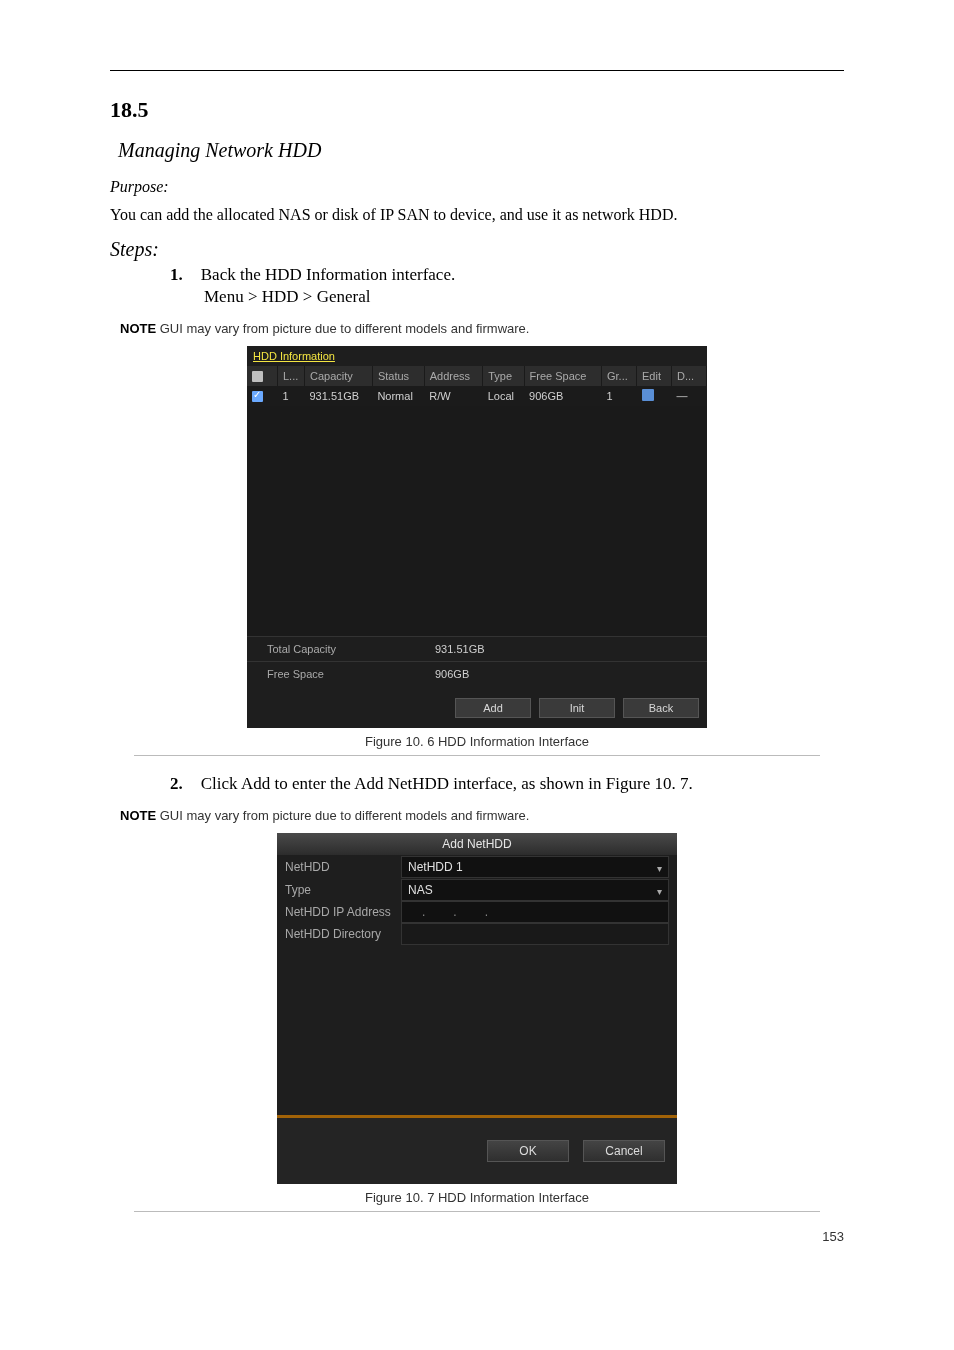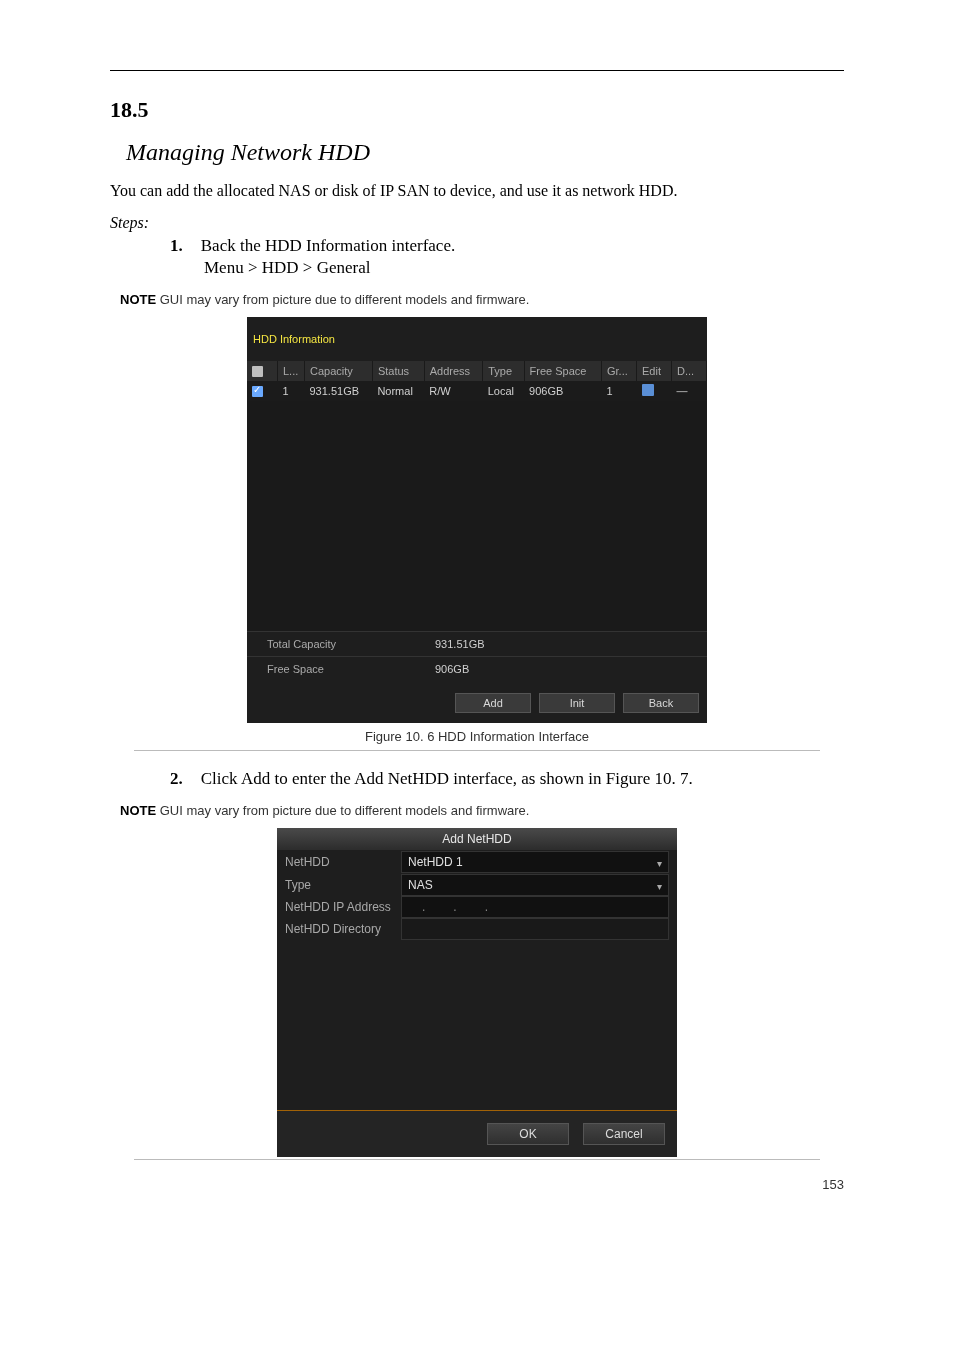--- a/index.html
+++ b/index.html
@@ -1,32 +1,32 @@
 <!DOCTYPE html>
 <html><head>
 <meta charset="utf-8">
 <style>
 html,body{margin:0;padding:0;background:#fff;font-family:"Times New Roman",serif}
 .page{width:954px;margin:0 auto;background:#fff;color:#000;position:relative;padding:70px 110px 40px 110px;box-sizing:border-box}
 .hr-top{border:none;border-top:1px solid #000;margin:0 0 26px 0}
 .sec-num{font-size:22px;font-weight:bold;margin:0 0 16px 0}
-.sec-title{font-size:24px;font-style:italic;margin:0 0 16px 16px}
+.sec-title{font-size:20px;font-style:italic;margin:0 0 16px 8px}
 .sec-sub{font-size:16px;font-style:italic;margin:0 0 10px 0}
-.sec-steps{font-size:16px;font-style:italic;margin:0 0 4px 0}
+.sec-steps{font-size:20px;font-style:italic;margin:0 0 4px 0}
 .step{font-size:17px;margin:2px 0 2px 60px}
 .step .num{font-weight:bold;margin-right:18px}
 .note{font-family:Arial,Helvetica,sans-serif;font-size:13px;color:#333;margin:14px 24px 6px 10px}
 .note b{font-weight:bold;color:#000}
 .shot{display:block;margin:10px auto 0 auto}
 .caption{text-align:center;font-family:Arial,Helvetica,sans-serif;font-size:13px;color:#333;margin:6px 0 6px 0}
 .cap-rule{border:none;border-top:1px solid #bbb;margin:2px 24px 18px 24px}
 .pgnum{position:absolute;bottom:26px;right:110px;font-family:Arial,Helvetica,sans-serif;font-size:13px;color:#333}
 
 .s1{width:460px;background:#1e1e1e;color:#b8b8b8;font-family:Arial,Helvetica,sans-serif;font-size:11px}
-.s1 .tab{color:#f5e642;padding:16px 6px;display:inline-block}
+.s1 .tab{color:#f5e642;text-decoration:underline;padding:4px 6px;display:inline-block}
 .s1 table{width:100%;border-collapse:collapse;font-size:11px}
 .s1 th{background:#2d2d2d;color:#aaa;font-weight:normal;text-align:left;padding:3px 5px;border-right:1px solid #1a1a1a;height:14px;white-space:nowrap}
 .s1 td{background:#1b1b1b;color:#d0d0d0;padding:3px 5px;height:14px;white-space:nowrap}
 .s1 .chk{width:11px;height:11px;background:#bfbfbf;display:inline-block;vertical-align:middle;border-radius:1px}
 .s1 .chk.on{background:#6aa9ff;position:relative}
 .s1 .chk.on::after{content:"✓";position:absolute;left:1px;top:-2px;color:#fff;font-size:10px}
 .s1 .edit-ico{width:12px;height:12px;background:#5a8fd6;display:inline-block;border-radius:1px}
 .s1 .del-ico{color:#999;font-weight:bold}
 .s1 .filler{height:230px;background:#1a1a1a}
 .s1 .kv{display:flex;border-top:1px solid #333}
@@ -39,32 +39,33 @@
 .s2 .titlebar{background:linear-gradient(#4a4a4a,#2c2c2c);text-align:center;color:#e6e6e6;padding:4px 0;font-size:12px}
 .s2 .row{display:flex;align-items:center;padding:0 8px;height:24px}
 .s2 .row.alt{height:22px}
 .s2 .lbl{width:116px;color:#a8a8a8}
 .s2 .fld{flex:1;display:flex;align-items:center}
 .s2 .sel{flex:1;background:#111;color:#e0e0e0;height:20px;line-height:20px;padding:0 6px;border:1px solid #333;position:relative}
 .s2 .sel .car{position:absolute;right:6px;top:2px;color:#aaa;font-size:10px}
 .s2 .ip{flex:1;background:#111;border:1px solid #333;height:20px;display:flex;align-items:center;padding:0 6px}
 .s2 .ip .dot{color:#888;margin:0 14px}
 .s2 .mid{height:170px}
-.s2 .btnrow{display:flex;justify-content:flex-end;gap:14px;padding:12px 12px;background:#242424;border-top:1px solid #a16207}
+.s2 .btnrow{display:flex;justify-content:flex-end;gap:14px;padding:22px 12px;background:#242424;border-top:3px solid #a16207}
 .s2 .btn{background:linear-gradient(#444,#2f2f2f);color:#dcdcdc;border:1px solid #555;padding:3px 0;width:80px;text-align:center;font-size:12px}
 </style>
 </head>
 <body>
 <div class="page">
 
 <hr class="hr-top">
 
 <div class="sec-num">18.5</div>
 <div class="sec-title">Managing Network HDD</div>
 
+<div class="sec-sub">Purpose:</div>
 <div style="font-size:16px;margin-bottom:14px">You can add the allocated NAS or disk of IP SAN to device, and use it as network HDD.</div>
 
 <div class="sec-steps">Steps:</div>
 <div class="step"><span class="num">1.</span><span>Back the HDD Information interface.</span></div>
 <div class="step" style="margin-left:94px">Menu &gt; HDD &gt; General</div>
 
 <div class="note">
   <b>NOTE</b>
   <span>GUI may vary from picture due to different models and firmware.</span>
 </div>
@@ -153,16 +154,17 @@
     <div class="fld">
           <div class="ip" style="background:#191919"></div>
         </div>
   </div>
   <div class="mid"></div>
   <div class="btnrow">
     <div class="btn">OK</div>
     <div class="btn">Cancel</div>
   </div>
 </div>
+<div class="caption">Figure 10. 7 HDD Information Interface</div>
 <hr class="cap-rule">
 
 <div class="pgnum">153</div>
 </div>
 
 </body></html>

